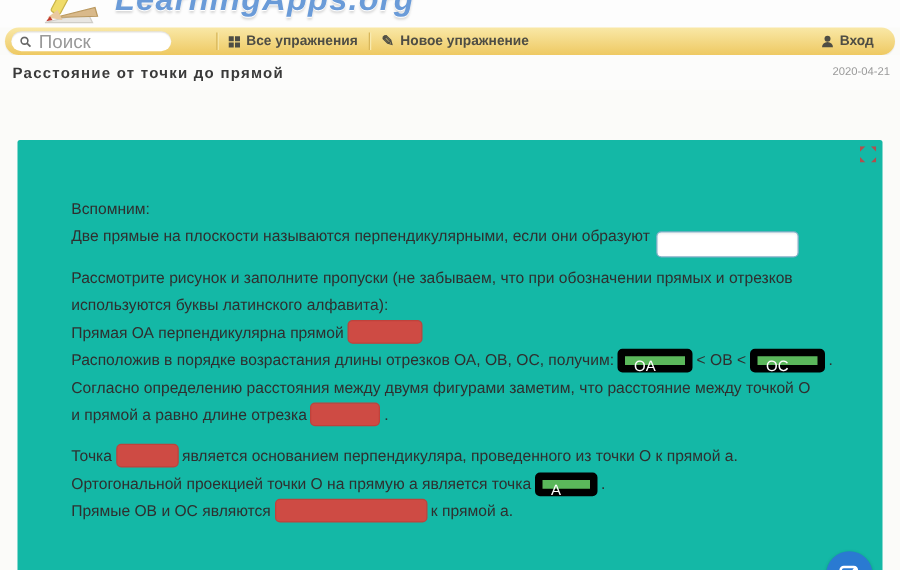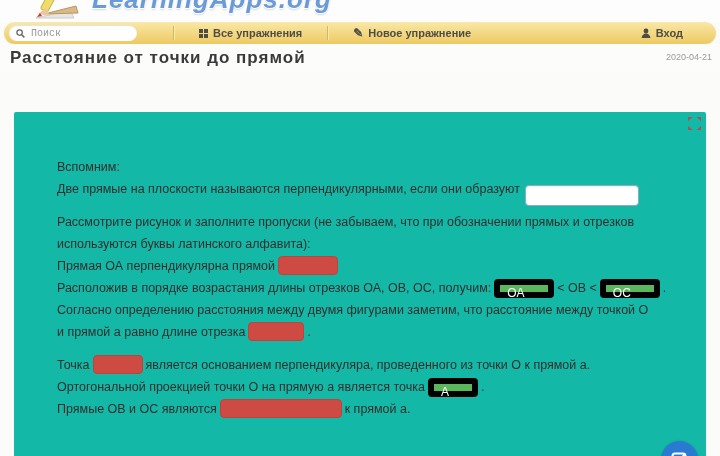--- a/index.html
+++ b/index.html
@@ -14,35 +14,35 @@
   .logo-text { font-style:italic; font-weight:bold; font-size:26px; color:#6a9bd8;
                text-shadow:0 1px 0 #fff, 0 2px 2px rgba(0,0,0,0.15); letter-spacing:1px; }
 
   
   .navbar { position:absolute; top:22px; left:4px; right:4px; height:22px; border-radius:11px;
             background:linear-gradient(#f9e8a7,#eec962); display:flex; align-items:center;
             font-size:11px; font-weight:bold; color:#4e4d44; box-shadow:0 1px 1px rgba(0,0,0,0.08); }
   .search-pill { margin-left:5px; width:128px; height:16px; background:#fff; border-radius:9px;
                  display:flex; align-items:center; padding:0 7px; box-shadow:inset 0 1px 1px rgba(0,0,0,0.12); }
   .search-pill svg { flex:0 0 auto; margin-right:4px; }
-  .search-input { border:none; outline:none; width:100%; font-size:10px; color:#333; background:transparent;
-                  font-family:Liberation Mono, monospace; }
+  .search-input { border:none; outline:none; width:100%; font-size:15px; color:#333; background:transparent;
+                  font-family:Liberation Sans, sans-serif; }
   .search-input::placeholder { color:#999; }
   .nav-sep { width:1px; height:14px; background:#d8b65a; box-shadow:1px 0 0 #f8eab0; }
   .sep1 { margin-left:36px; }
-  .nav-item { display:flex; align-items:center; gap:5px; padding:0 25px; height:100%; cursor:pointer; }
+  .nav-item { display:flex; align-items:center; gap:5px; padding:0 9px; height:100%; cursor:pointer; }
   .grid-icon { position:relative; width:9px; height:9px; display:inline-block; }
   .grid-icon i { position:absolute; width:4px; height:4px; background:#4e4d44; }
   .grid-icon i:nth-child(2){ left:5px; } .grid-icon i:nth-child(3){ top:5px; } .grid-icon i:nth-child(4){ top:5px; left:5px; }
   .pencil-glyph { font-size:12px; line-height:1; }
   .nav-right { margin-left:auto; margin-right:8px;text-align:right; }
 
   
   .titlebar { position:absolute; top:44px; left:0; right:0; height:28px; background:#fcfcfb; }
-  .page-title { position:absolute; left:10px; top:0; line-height:28px; font-size:17px; font-weight:bold;
+  .page-title { position:absolute; left:10px; top:0; line-height:28px; font-size:12px; font-weight:bold;
                 color:#3a3a3a; letter-spacing:1px; }
   .date-label { position:absolute; right:8px; top:0; line-height:26px; font-size:9px; color:#9a9a9a; }
 
   
   .content { position:absolute; left:14px; right:14px; top:72px; height:370px; background:#14b8a6; border-radius:2px;margin-top:40px; }
   .fullscreen-btn { position:absolute; top:5px; right:5px; width:13px; height:13px; cursor:pointer; }
   .textwrap { position:absolute; left:43px; top:44px; right:18px; font-size:12.5px; color:#2f2f2f; }
   .para { margin:0 0 11px 0; }
   .tline { height:22px; line-height:22px; white-space:nowrap; }
 

